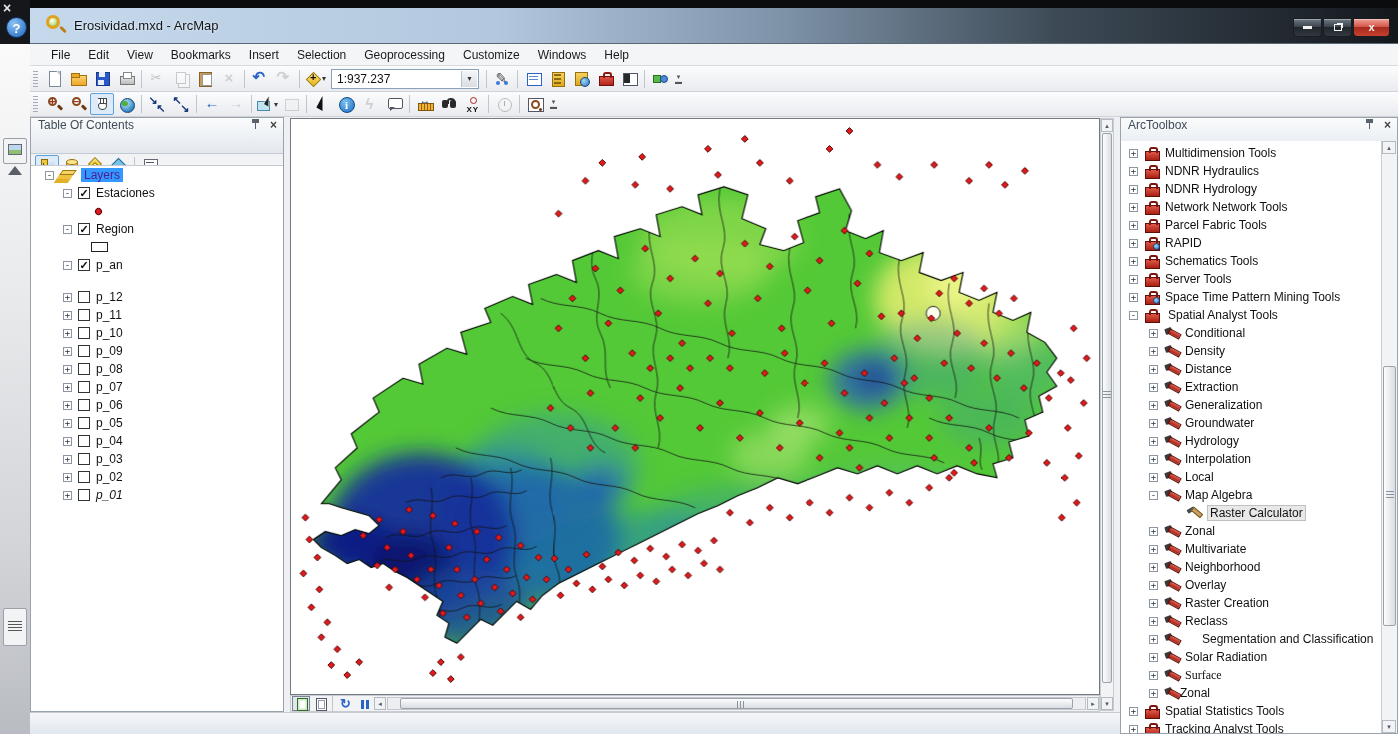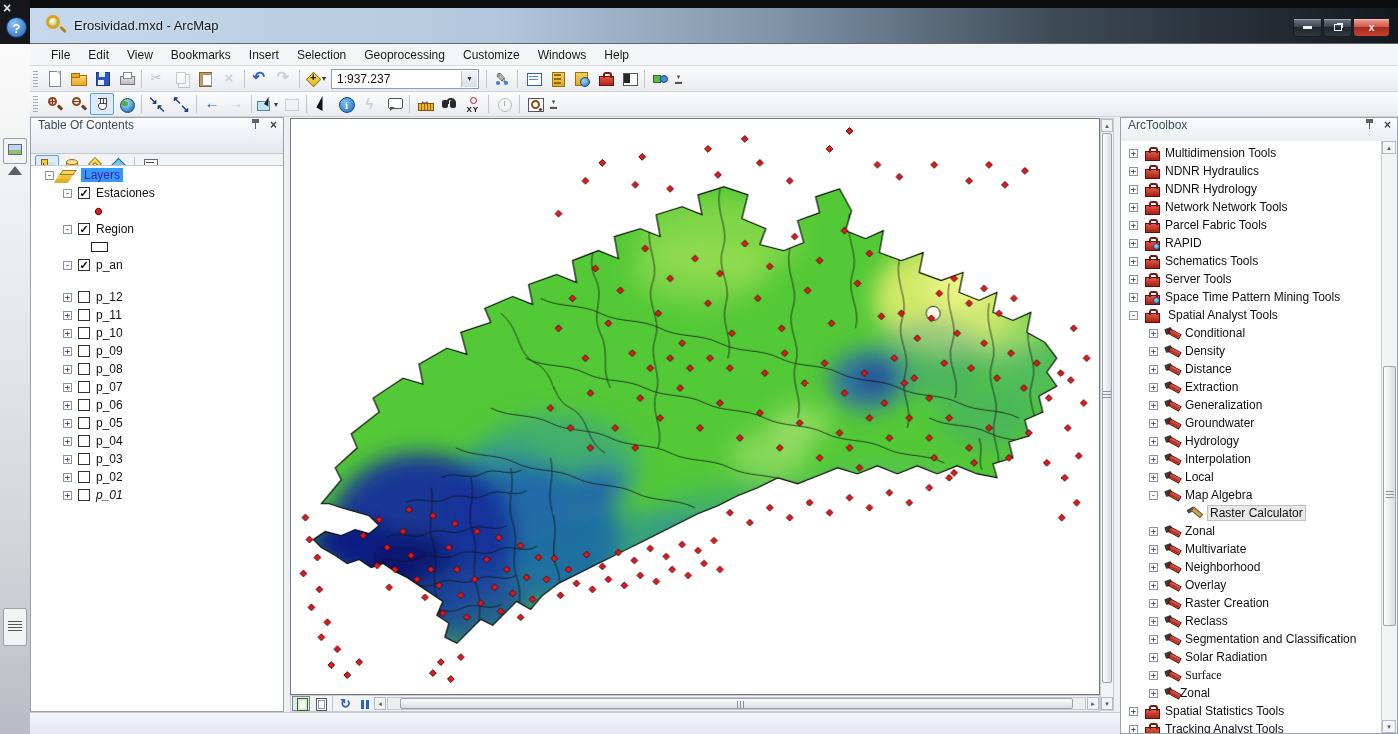--- a/index.html
+++ b/index.html
@@ -1088,21 +1088,21 @@
           <span class="lbl atb-label" style="margin-left: 5px;">Raster Creation</span>
         </div>
         <div class="trow" style="padding-left: 28px;">
           <span class="expander">+</span>
           <span class="t-toolset" style="margin-left: 6px;"></span>
           <span class="lbl atb-label" style="margin-left: 5px;">Reclass</span>
         </div>
         <div class="trow" style="padding-left: 28px;">
           <span class="expander">+</span>
           <span class="t-toolset" style="margin-left: 6px;"></span>
-          <span class="lbl atb-label" style="margin-left: 5px;">Segmentation and Classification</span>
+          <span class="lbl atb-label" style="margin-left: 22px;">Segmentation and Classification</span>
         </div>
         <div class="trow" style="padding-left: 28px;">
           <span class="expander">+</span>
           <span class="t-toolset" style="margin-left: 6px;"></span>
           <span class="lbl atb-label" style="margin-left: 5px;">Solar Radiation</span>
         </div>
         <div class="trow" style="padding-left: 28px;">
           <span class="expander">+</span>
           <span class="t-toolset" style="margin-left: 6px;"></span>
           <span class="lbl atb-label" style="margin-left: 5px; font-family: Liberation Serif, serif;">Surface</span>

